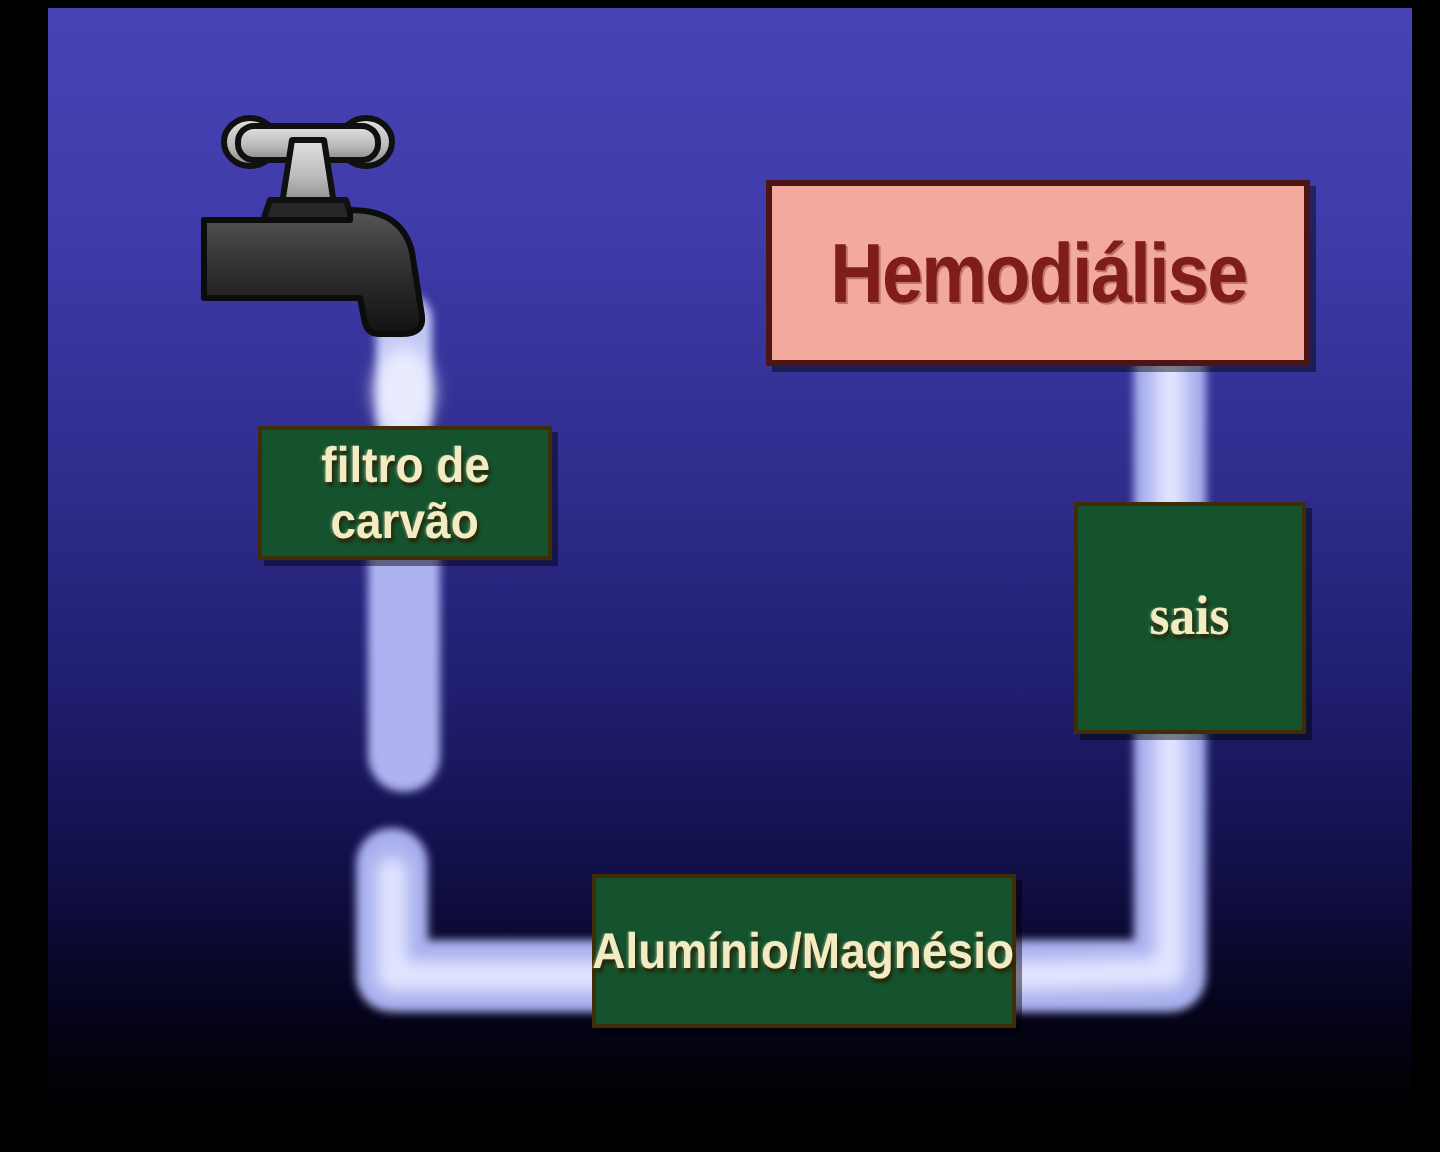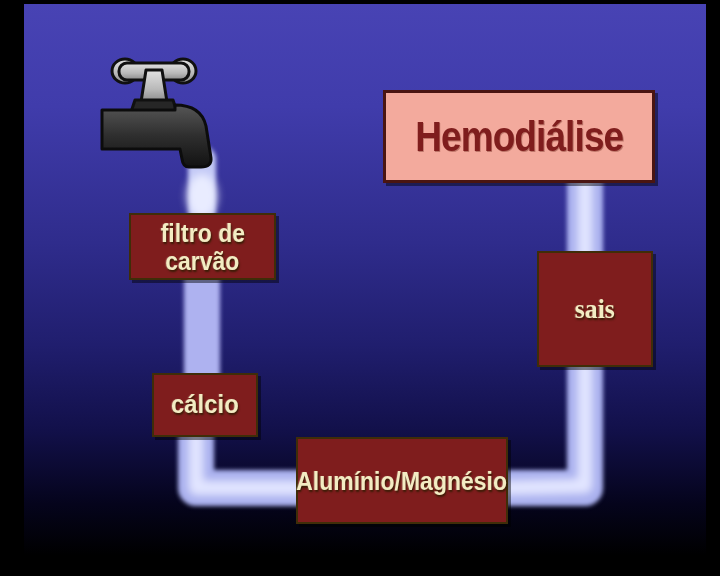--- a/index.html
+++ b/index.html
@@ -13,38 +13,38 @@
       #4843b4 0%, #403cab 18%, #2f2c8c 42%, #201e6e 60%,
       #12104a 75%, #05041c 88%, #000 97%);
   }
   .pipes{position:absolute;left:0;top:0;width:720px;height:576px;pointer-events:none;}
   .box{
     position:absolute;box-sizing:border-box;display:flex;flex-direction:column;
     align-items:center;justify-content:center;text-align:center;
     box-shadow:3px 3px 0 rgba(0,0,0,.45);
   }
   .gold{
-    background:#7f1d1d;border:2px solid #3f2d08;color:#f3ecc3;font-weight:bold;
+    background:#14532d;border:2px solid #3f2d08;color:#f3ecc3;font-weight:bold;
   }
   .gold .lbl{
     transform:scaleX(.92);letter-spacing:0px;
     text-shadow:1px 2px 2px rgba(45,28,0,.85), -1px 0 1px rgba(255,255,230,.25);
     line-height:1.12;
   }
   .pink{
     background:#f3aa9d;border:3px solid #4a1512;color:#7f1d1d;font-weight:bold;
   }
   .pink .lbl{
     transform:scaleX(.88);letter-spacing:-1px;
     text-shadow:1px 1px 0 rgba(90,20,10,.35);
   }
   .box-hemodialise{left:383px;top:90px;width:272px;height:93px;font-size:42px;}
   .box-filtro{left:129px;top:213px;width:147px;height:67px;font-size:25px;}
   .box-calcio{left:152px;top:373px;width:106px;height:64px;font-size:26px;}
-  .box-aluminio{left:296px;top:437px;width:212px;height:87px;font-size:25px;}
+  .box-aluminio{left:296px;top:437px;width:212px;height:77px;font-size:25px;}
   .box-sais{left:537px;top:251px;width:116px;height:116px;font-size:28px;font-family:Liberation Serif, serif;}
   .faucet{position:absolute;left:95px;top:54px;width:125px;height:118px;}
 </style>
 </head>
 <body>
 
 <div class="frame">
   <div class="screen"></div>
 
   <svg class="pipes" viewBox="0 0 720 576">
@@ -74,23 +74,20 @@
 
   <div class="box pink box-hemodialise">
     <span class="lbl">Hemodiálise</span>
   </div>
 
   <div class="box gold box-filtro">
     <span class="lbl">filtro de</span>
     <span class="lbl">carvão</span>
   </div>
 
-  <div class="box gold box-calcio">
-    <span class="lbl">cálcio</span>
-  </div>
 
   <div class="box gold box-aluminio">
     <span class="lbl">Alumínio/Magnésio</span>
   </div>
 
   <div class="box gold box-sais">
     <span class="lbl">sais</span>
   </div>
 
   <svg class="faucet" viewBox="0 0 125 118">

